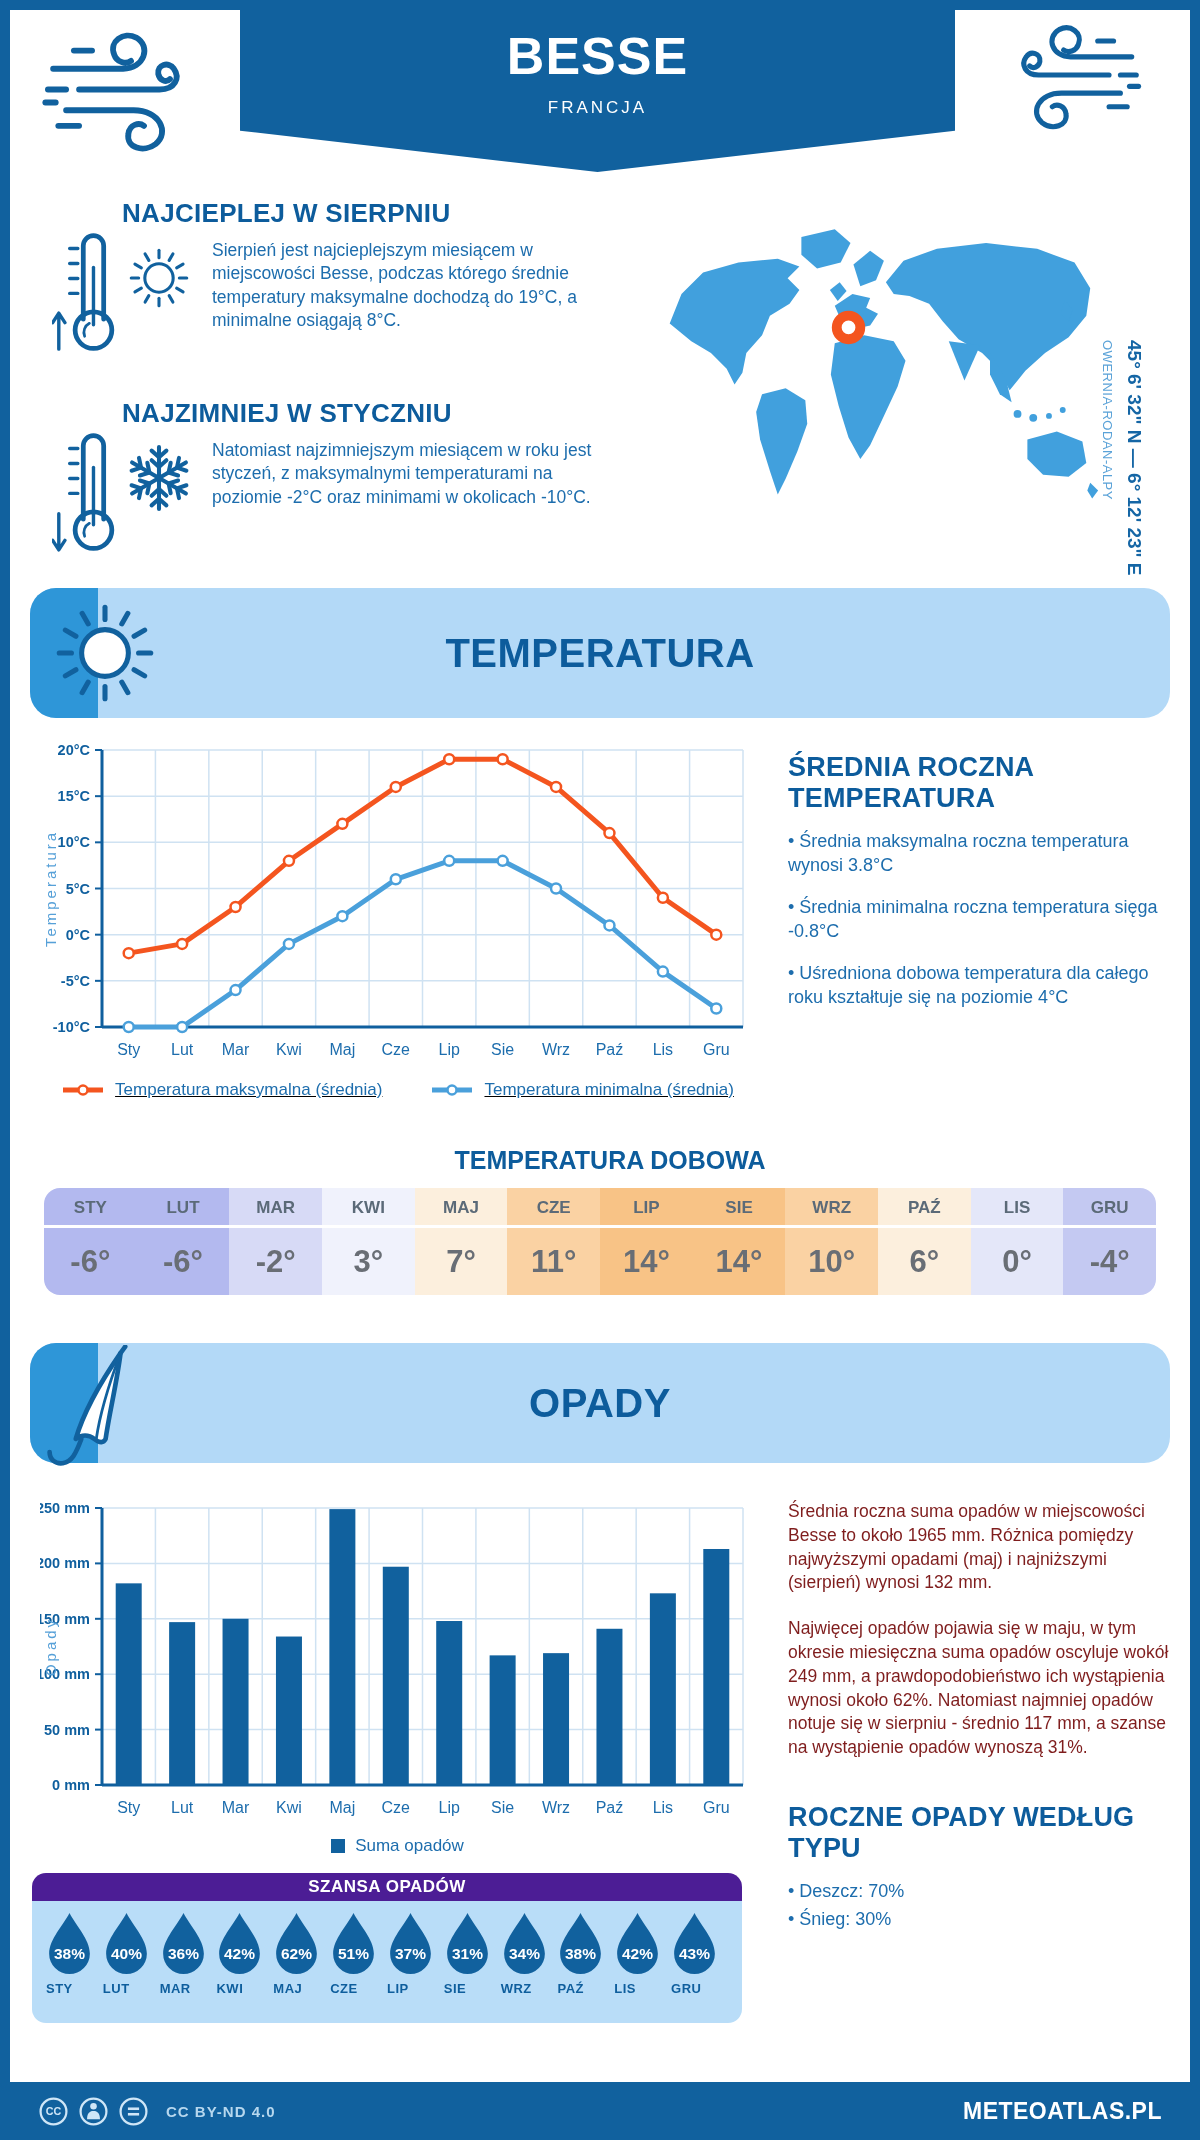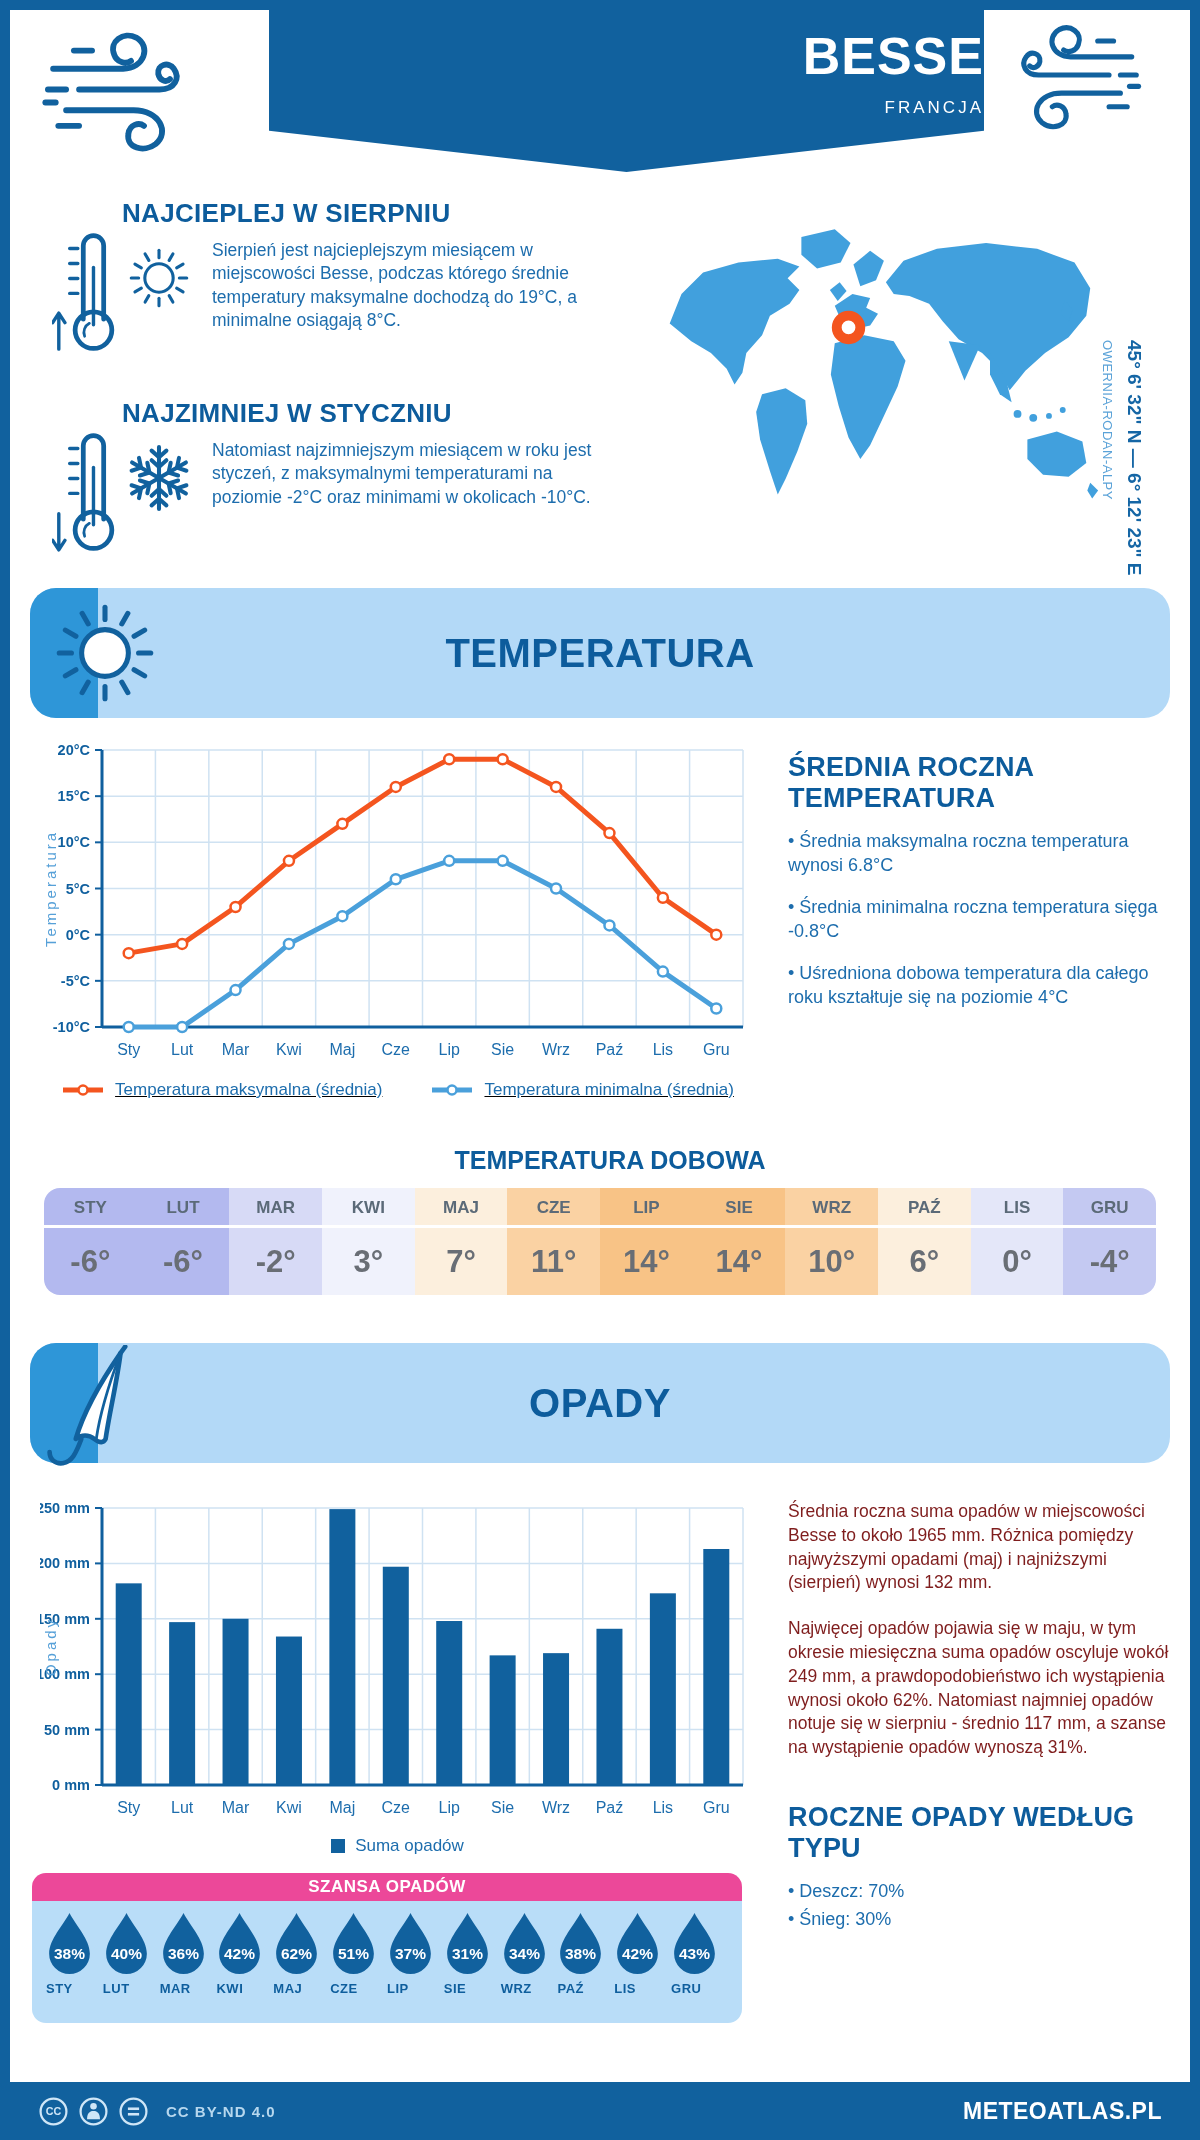--- a/index.html
+++ b/index.html
@@ -7,21 +7,21 @@
   .page { position:relative; width:1200px; height:2140px; background:#fff; margin:0 auto; overflow:hidden; }
 
   
   .edge { position:absolute; background:#11619e; z-index:1; }
   .edge.top { top:0; left:0; right:0; height:10px; }
   .edge.left { top:0; left:0; bottom:0; width:10px; }
   .edge.right { top:0; right:0; bottom:0; width:10px; }
 
   
   .hdr { position:absolute; top:0; left:240px; width:715px; height:172px; background:#11619e; z-index:2;
-         clip-path:polygon(0 0,100% 0,100% 76%,50% 100%,0 76%); text-align:right; color:#fff;margin-left:29px; }
+         clip-path:polygon(0 0,100% 0,100% 76%,50% 100%,0 76%); text-align:center; color:#fff; }
   .hdr-title { padding-top:26px; font-size:52px; font-weight:bold; letter-spacing:1px; }
   .hdr-sub { margin-top:12px; font-size:17px; letter-spacing:3px; }
 
   .wind { position:absolute; z-index:2; }
   .wind.l { left:35px; top:22px; width:205px; height:135px; }
   .wind.r { left:958px; top:16px; width:200px; height:118px; transform:scaleX(-1); }
 
   
   .iblock { position:absolute; left:40px; width:625px; z-index:2; }
   .iblock.warm { top:198px; }
@@ -77,21 +77,21 @@
 
   
   .daily-title { position:absolute; left:0; right:0; top:1146px; text-align:center; font-size:25px; font-weight:bold; color:#0d5c9c; z-index:2;margin-left:20px; }
   .daily { position:absolute; left:44px; right:44px; top:1188px; height:107px; display:flex; border-radius:16px; overflow:hidden; z-index:2; }
   .daily .col { flex:1; display:flex; flex-direction:column; }
   .daily .m { height:40px; line-height:40px; text-align:center; font-size:17px; font-weight:bold; color:#5b6a78; border-bottom:3px solid #fff; }
   .daily .v { flex:1; display:flex; align-items:center; justify-content:center; font-size:31px; font-weight:bold; color:#696e75; }
 
   
   .chance { position:absolute; left:32px; top:1873px; width:710px; z-index:2; }
-  .chance-head { height:28px; line-height:28px; background:#ec4899; color:#fff; text-align:center;
+  .chance-head { height:28px; line-height:28px; background:#4c1d95; color:#fff; text-align:center;
                  font-size:17px; font-weight:bold; letter-spacing:0.5px; border-radius:14px 14px 0 0; }
   .chance-body { height:122px; background:#b9ddf8; border-radius:0 0 14px 14px; display:flex; padding:10px 14px 0; }
   .drop-col { flex:1; text-align:left; }
   .drop { width:47px; height:64px; }
   .drop-pct { font-family:"Liberation Sans",sans-serif; font-size:16px; font-weight:bold; fill:#fff; }
   .drop-m { font-size:13px; font-weight:bold; color:#0e5e9d; letter-spacing:0.5px; margin-top:2px; }
 
   
   .footer { position:absolute; left:0; right:0; bottom:0; height:58px; background:#11619e; z-index:3;
             display:flex; align-items:center; padding:0 38px; }
@@ -372,21 +372,21 @@
           <line x1="2" y1="6" x2="42" y2="6" stroke="#4aa0db" stroke-width="5"></line>
           <circle cx="22" cy="6" r="4.5" fill="#fff" stroke="#4aa0db" stroke-width="2.5"></circle>
         </svg>
         <span class="lg-label">Temperatura minimalna (średnia)</span>
       </span>
     </div>
 
   <div class="aside" id="tempAside">
     <h3>ŚREDNIA ROCZNA TEMPERATURA</h3>
     <ul>
-        <li>Średnia maksymalna roczna temperatura wynosi 6.8°C</li>
+        <li>Średnia maksymalna roczna temperatura wynosi 3.8°C</li>
         <li>Średnia minimalna roczna temperatura sięga -0.8°C</li>
         <li>Uśredniona dobowa temperatura dla całego roku kształtuje się na poziomie 4°C</li>
       </ul>
   </div>
 
   <div class="daily-title">TEMPERATURA DOBOWA</div>
   <div class="daily">
       <div class="col" style="background: rgb(179, 185, 239);">
         <div class="m">STY</div>
         <div class="v">-6°</div>

